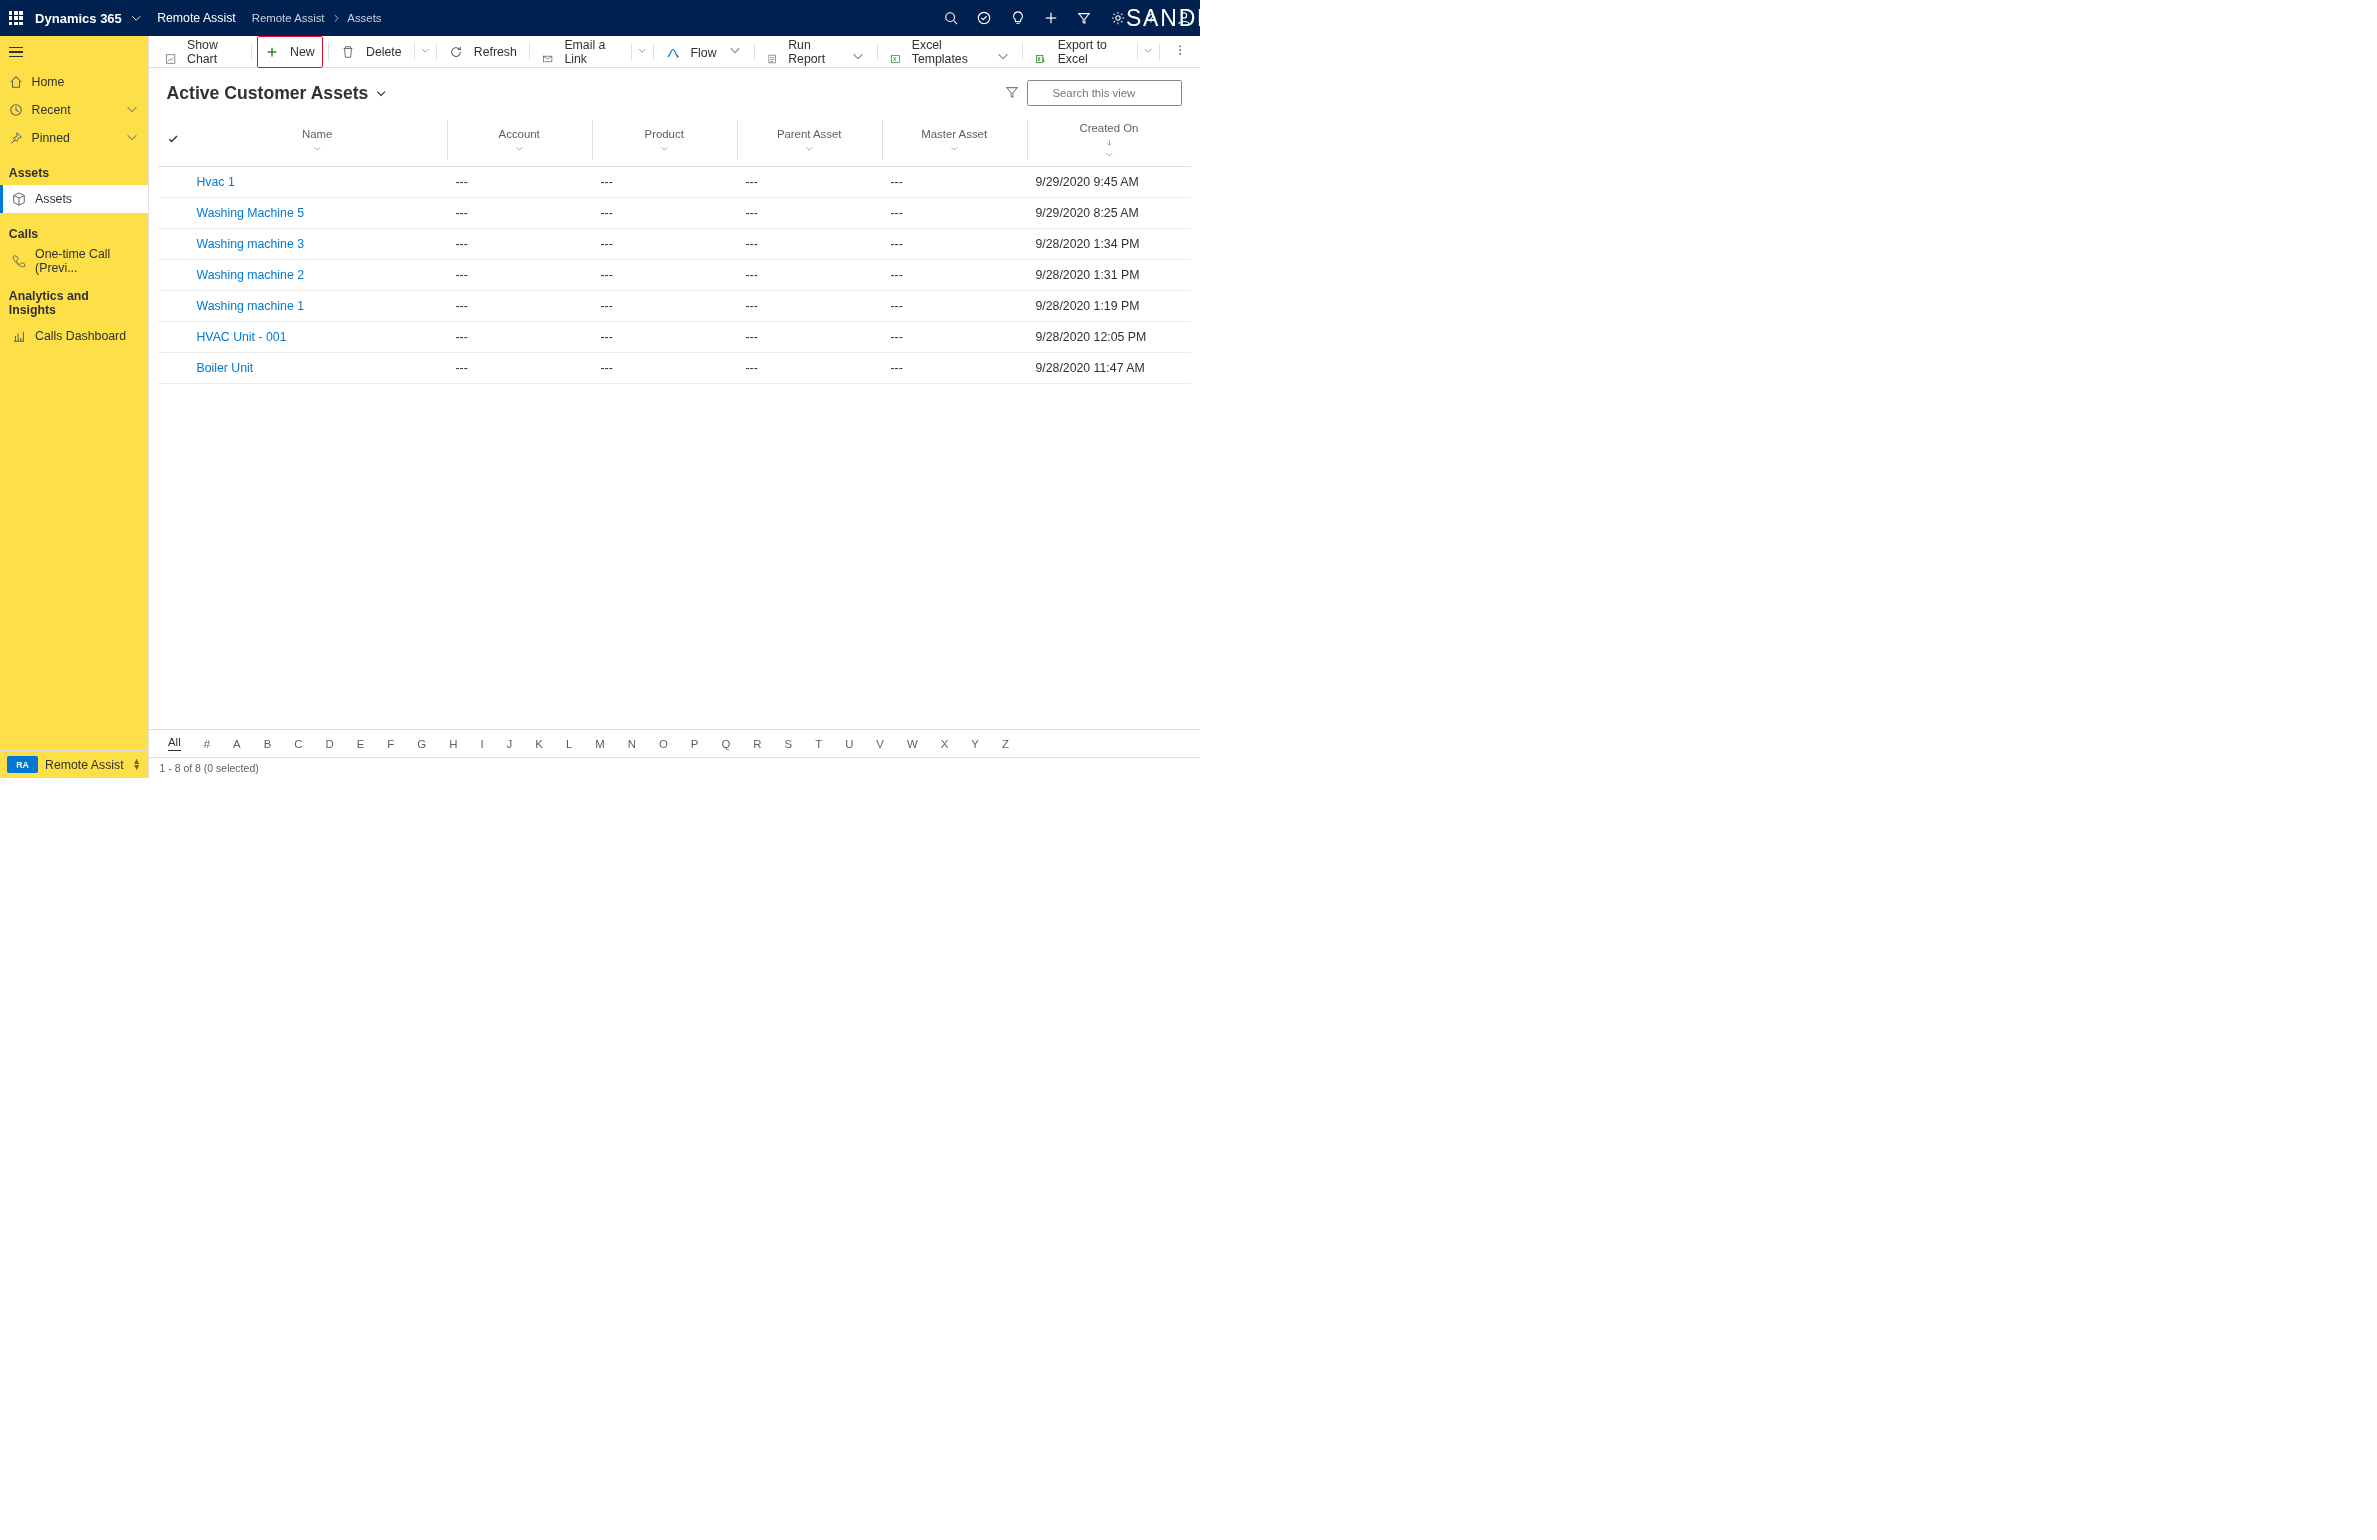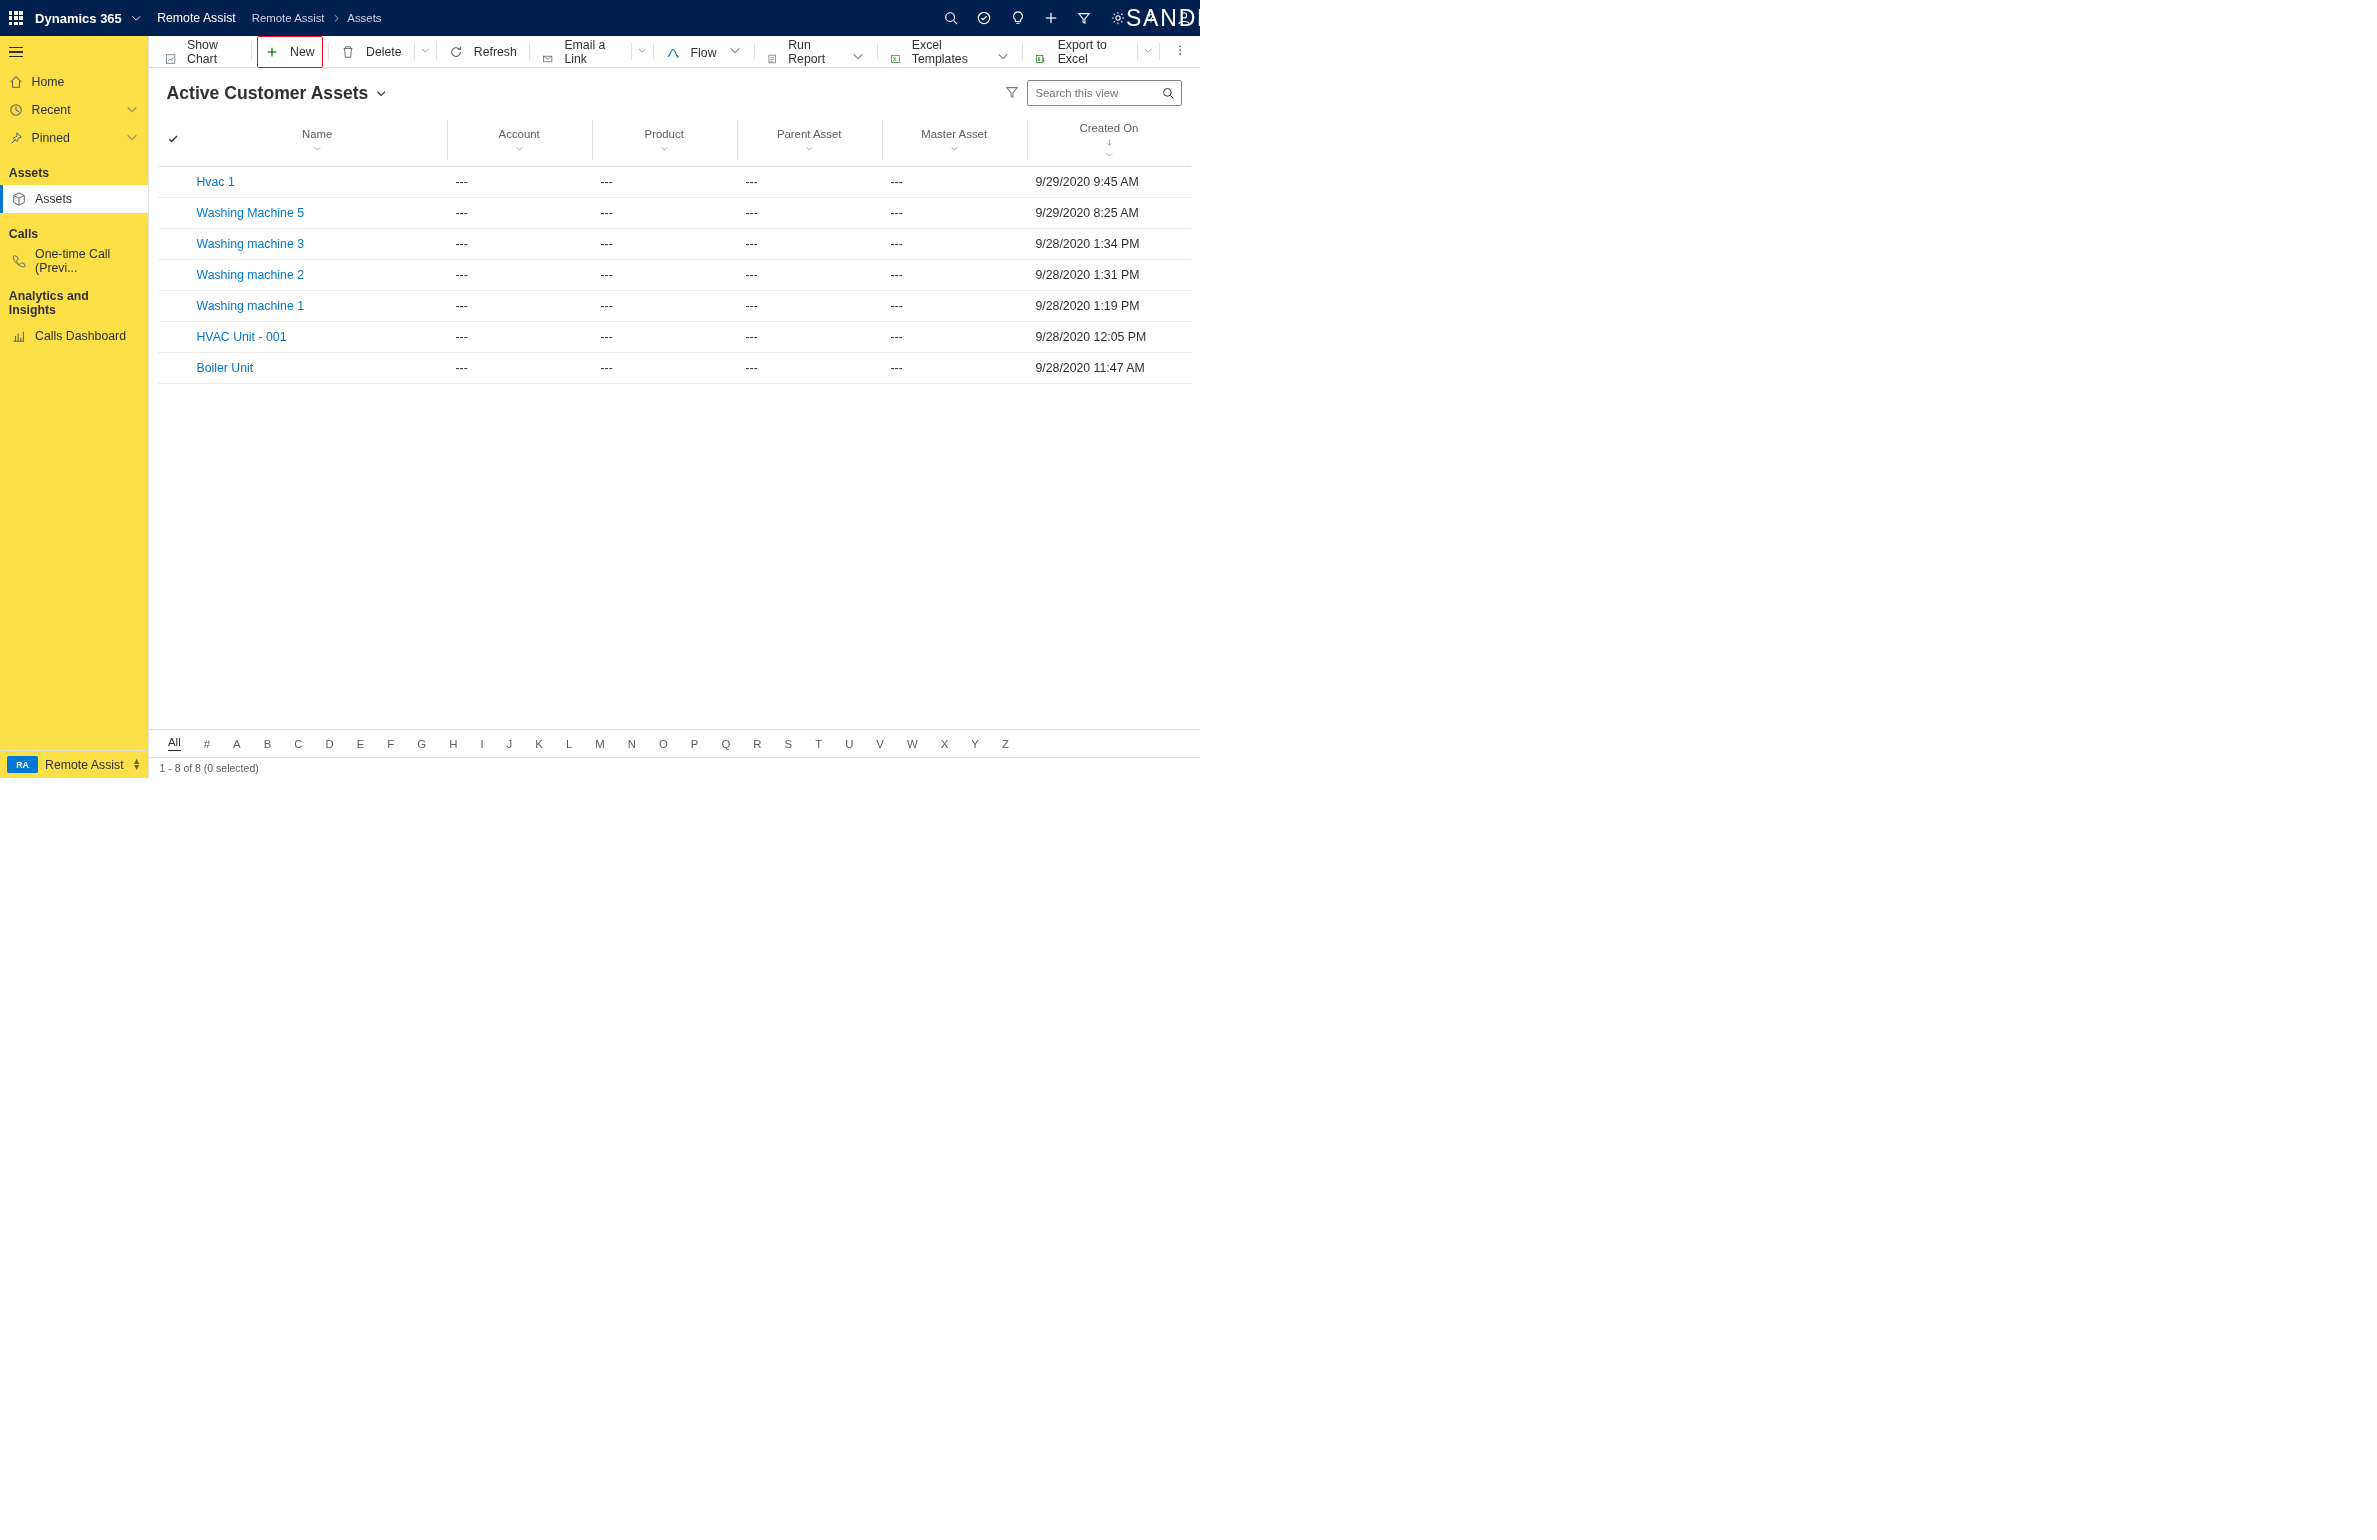--- a/index.html
+++ b/index.html
@@ -45,21 +45,21 @@
   .cmd svg{width:14px;height:14px;}
   .cmd.highlight { border:1.8px solid #e81123; padding:8px 7px;}
   .sep { width:0.9px; height:17.6px; background:#e1dfdd; margin:0 1.8px;}
   .chev-sm{opacity:.7;}
   .more-v{margin-left:3.5px;padding:3.5px 5.3px;cursor:pointer;}
 
   .subhead { display:flex; align-items:center; padding: 12.3px 17.6px 8.8px 17.6px;}
   .view-title { font-size:17.6px; font-weight:600; display:flex; align-items:center; gap:7px;}
   .subhead-right{ margin-left:auto; display:flex; align-items:center; gap:8.8px;}
   .filter-ico{cursor:pointer;opacity:.8;}
-  .searchbox{display:flex;align-items:center;border:0.9px solid #8a8886;height:26px;width:155px;padding:0 7px;font-size:11.4px;color:#605e5c;justify-content:space-between;border-radius:1.8px;}
+  .searchbox{display:flex;align-items:center;border:0.9px solid #8a8886;height:26px;width:155px;padding:0 24px;font-size:11.4px;color:#605e5c;justify-content:space-between;border-radius:1.8px;}
   .searchbox input{border:none;outline:none;font-size:11.4px;width:114px;}
 
   
   .grid { flex:1; overflow:auto; padding: 0 8.8px;}
   table { width:100%; border-collapse:collapse; font-size:12.3px;}
   thead th { text-align:left; font-weight:400; font-size:11.4px; color:#605e5c; border-bottom:0.9px solid #e1dfdd; padding:7px 8.8px; position:relative;}
   thead th .hdr{display:flex;align-items:center;gap:3.5px;flex-direction:column;}
   thead th::before{content:"";position:absolute;left:0;top:5.3px;bottom:5.3px;width:0.9px;background:#e1dfdd;}
   thead th:first-child::before,thead th:nth-child(2)::before{display:none;}
   tbody td { padding:8px 8.8px; border-bottom:0.9px solid #edebe9; font-size:12.3px;}

